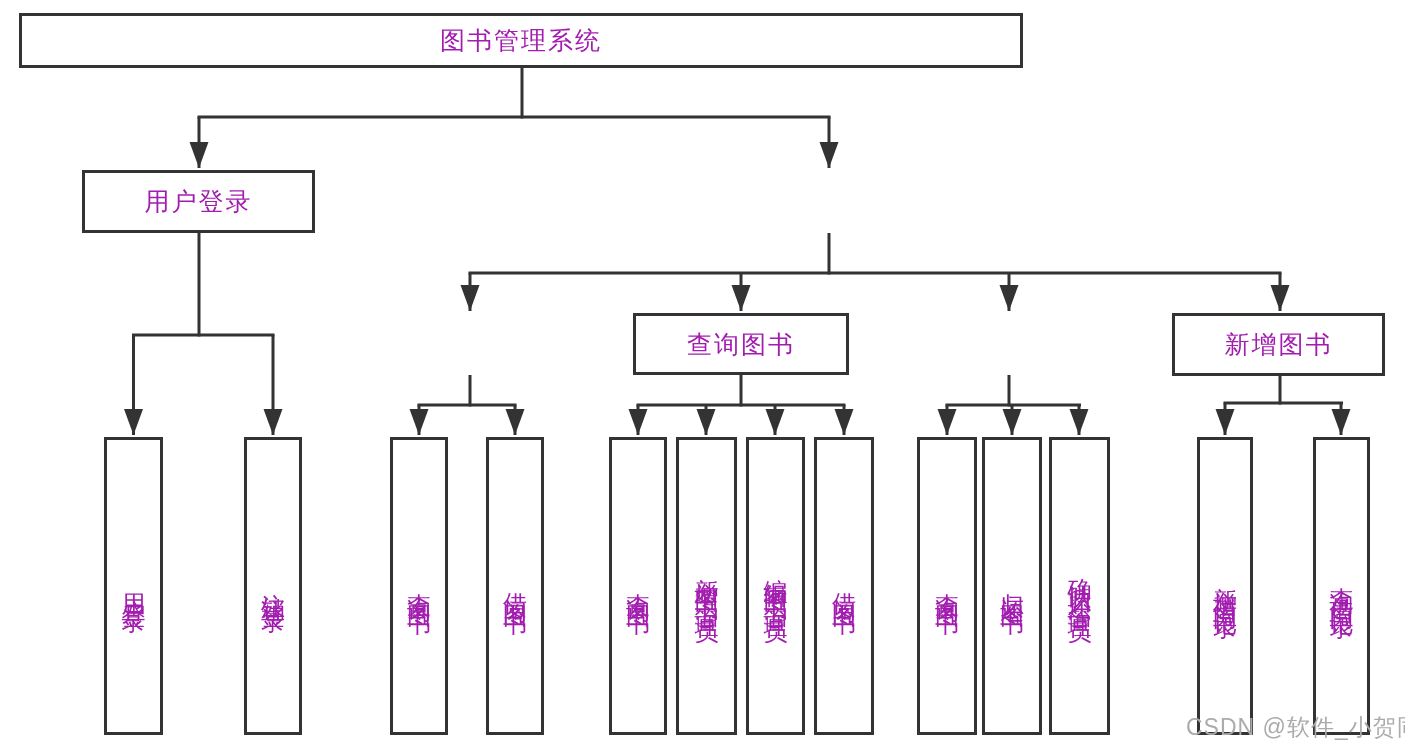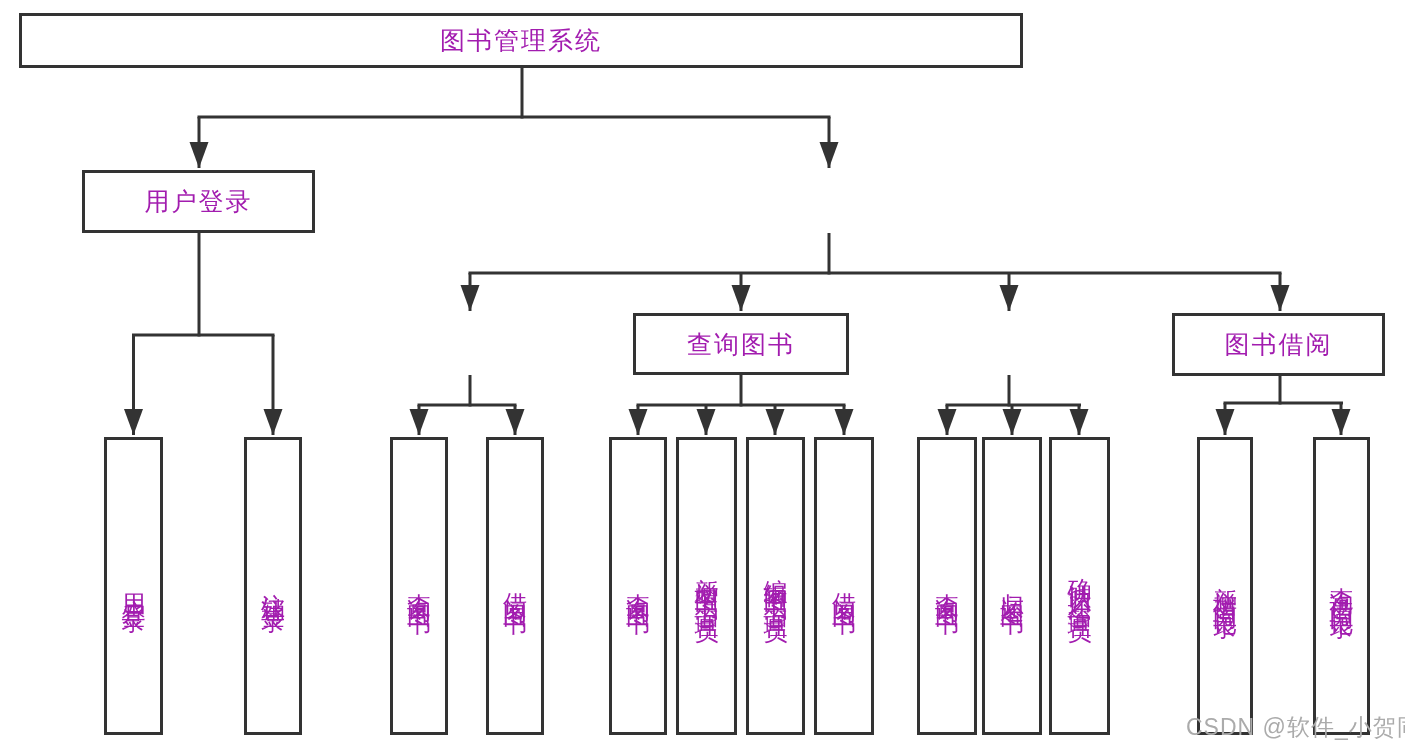--- a/index.html
+++ b/index.html
@@ -138,21 +138,21 @@
   </div>
 
   <div class="box" id="n-user-login">
     <span class="hlabel">用户登录</span>
   </div>
 
   <div class="box" id="n-book-borrow">
     <span class="hlabel">查询图书</span>
   </div>
   <div class="box" id="n-records">
-    <span class="hlabel">图书借阅</span>
+    <span class="hlabel">新增图书</span>
   </div>
 
   <div class="box leaf" id="f-login">
     <span class="vlabel">用户登录</span>
   </div>
   <div class="box leaf" id="f-logout">
     <span class="vlabel">注销登录</span>
   </div>
 
   <div class="box leaf" id="f-nb-qry">

